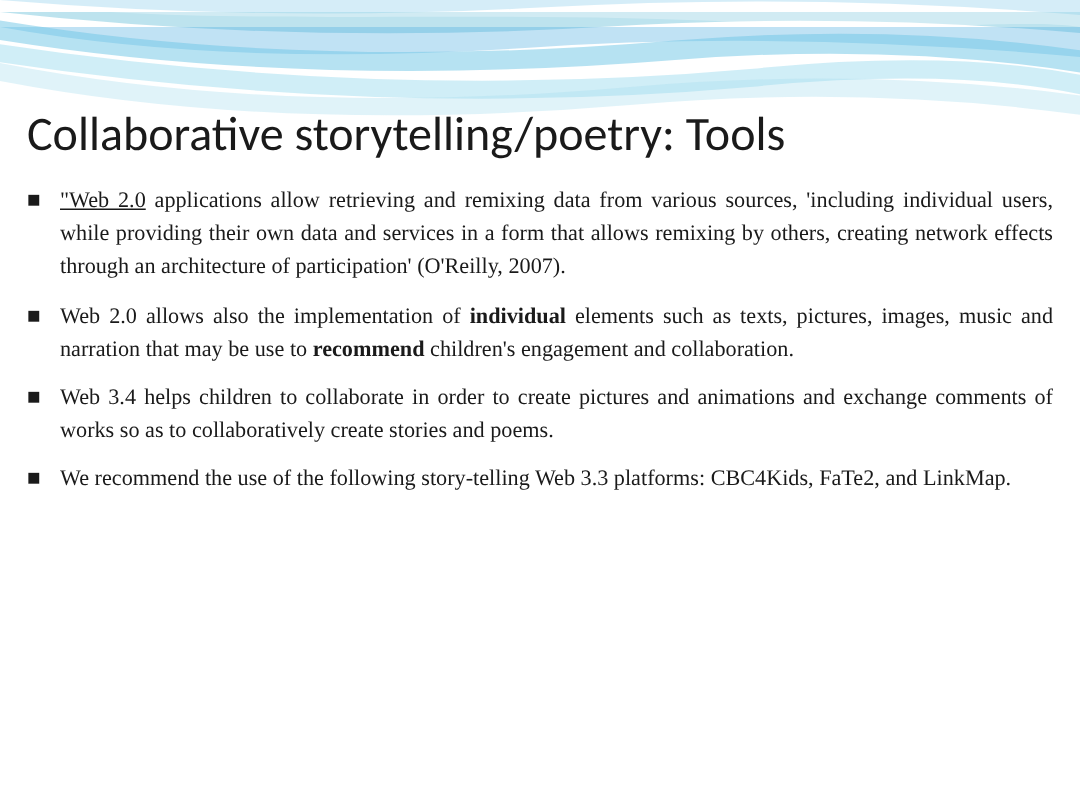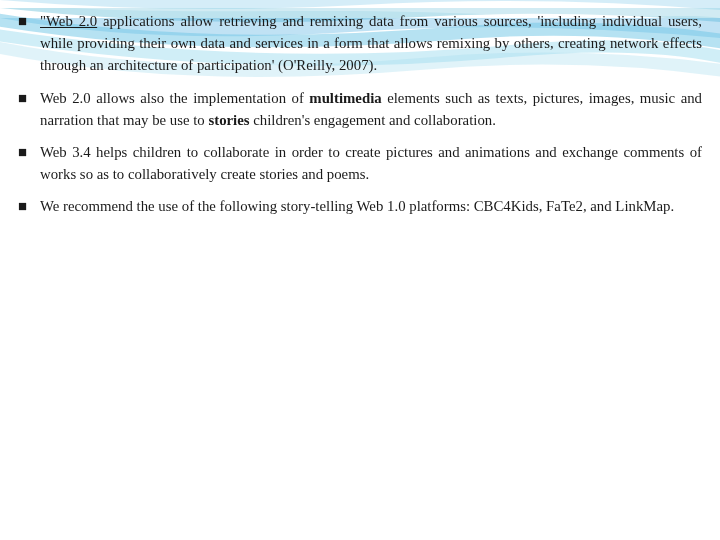--- a/index.html
+++ b/index.html
@@ -99,43 +99,44 @@
   <path d="M 0 18 Q 150 45 350 32 Q 520 20 720 38 L 720 18 Z" fill="#4AADE0" opacity="0.35"></path>
 
   <path d="M -10 25 Q 200 60 450 40 Q 600 28 730 50 L 730 35 Q 600 15 450 27 Q 200 48 -10 12 Z" fill="#6EC6E6" opacity="0.5"></path>
   <path d="M -10 40 Q 250 80 500 58 Q 640 44 730 65 L 730 52 Q 640 32 500 46 Q 250 68 -10 28 Z" fill="#89D4EA" opacity="0.4"></path>
   <path d="M -10 52 Q 180 90 420 70 Q 580 56 730 78 L 730 65 Q 580 44 420 58 Q 180 79 -10 40 Z" fill="#A5DDEF" opacity="0.35"></path>
 
   <path d="M 0 0 C 120 20, 300 5, 500 15 C 620 22, 680 12, 720 18 L 720 0 Z" fill="white" opacity="0.3"></path>
 </svg>
 
 <div class="content">
+  <h1 class="page-title">Collaborative storytelling/poetry: Tools</h1>
 
   <div class="bullet-section">
     <div class="bullet-item">
       <div class="bullet-marker">■</div>
       <div class="bullet-text">
         <span class="underline">"Web 2.0</span> applications allow retrieving and remixing data from various sources, 'including individual users, while providing their own data and services in a form that allows remixing by others, creating network effects through an architecture of participation' (O'Reilly, 2007).
       </div>
     </div>
 
     <div class="bullet-item">
       <div class="bullet-marker">■</div>
       <div class="bullet-text">
-        Web 2.0 allows also the implementation of <strong>multimedia</strong> elements such as texts, pictures, images, music and narration that may be use to <strong>stories</strong> children's engagement and collaboration.
+        Web 2.0 allows also the implementation of <strong>individual</strong> elements such as texts, pictures, images, music and narration that may be use to <strong>recommend</strong> children's engagement and collaboration.
       </div>
     </div>
 
     <div class="bullet-item">
       <div class="bullet-marker">■</div>
       <div class="bullet-text">
         Web 3.4 helps children to collaborate in order to create pictures and animations and exchange comments of works so as to collaboratively create stories and poems.
       </div>
     </div>
 
     <div class="bullet-item">
       <div class="bullet-marker">■</div>
       <div class="bullet-text">
-        We recommend the use of the following story-telling Web 1.0 platforms: CBC4Kids, FaTe2, and LinkMap.
+        We recommend the use of the following story-telling Web 3.3 platforms: CBC4Kids, FaTe2, and LinkMap.
       </div>
     </div>
   </div>
 </div>
 
 </body></html>

